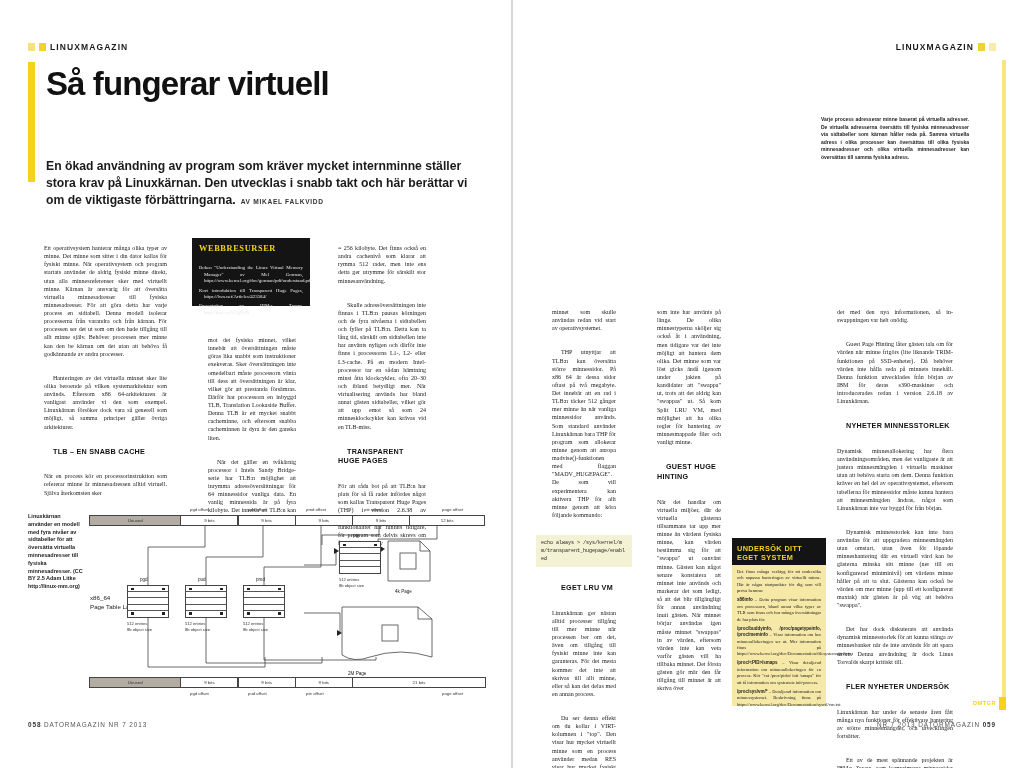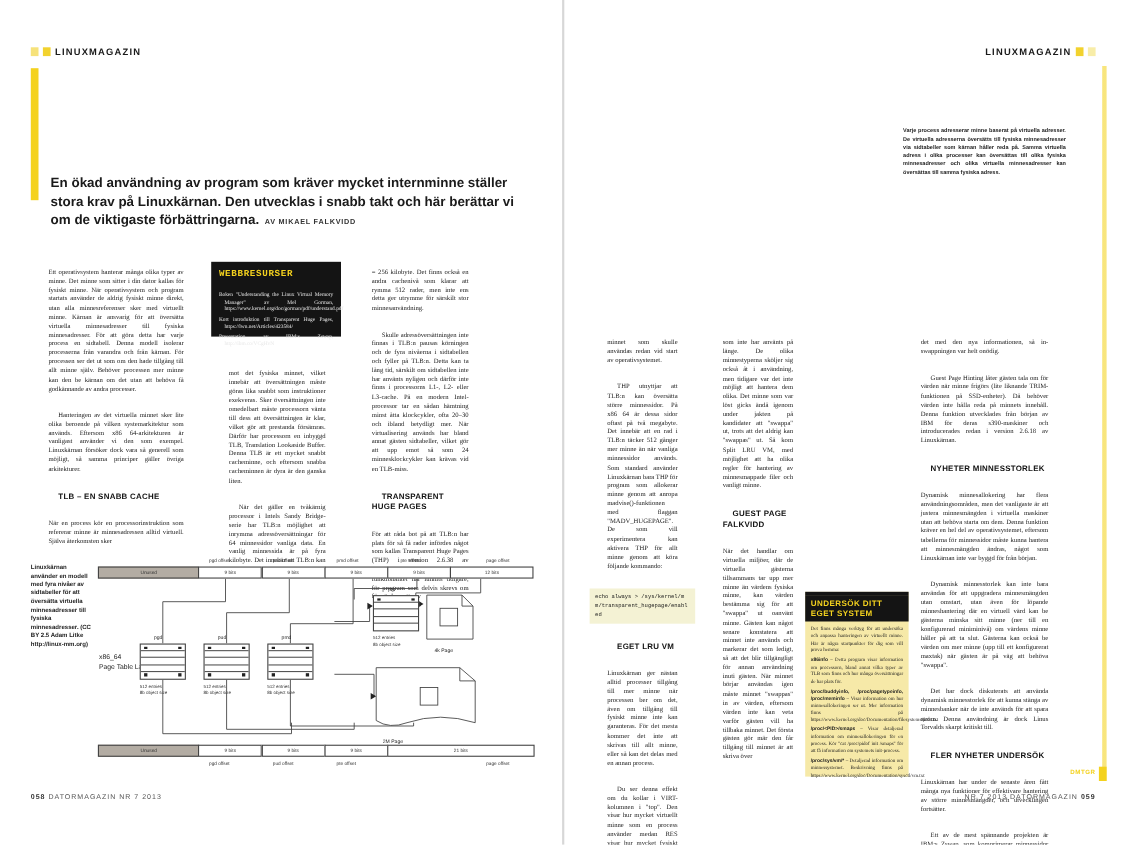--- a/index.html
+++ b/index.html
@@ -78,21 +78,21 @@
     font-weight: 700; font-size: 7.2px; letter-spacing: .25px;
     color: #111; margin: 7px 0 2px 0; text-indent: 0; text-align: left;
   }
 
   
   .blackbox {
     position: absolute; left: 192px; top: 238px; width: 118px; height: 68px;
     background: #141414; color: #e8e8e8; padding: 6px 7px 5px 7px;
   }
   .blackbox h4 {
-    font-family: Liberation Mono, monospace;
+    font-family: Liberation Serif, serif;
     color: #f4d21e; font-size: 8.4px; font-weight: 700; letter-spacing: .6px;
     margin-bottom: 12px;
   }
   .blackbox ul { list-style: none; }
   .blackbox li {
     font-size: 4.9px; line-height: 1.36; margin-bottom: 2.5px;
     text-align: justify; padding-left: 5px; text-indent: -5px;
   }
 
   
@@ -208,20 +208,21 @@
 
     <div class="runhead runhead-left">
       <span class="sq sq-a"></span>
         <span class="sq sq-b"></span>
         <span>LINUXMAGAZIN</span>
     </div>
 
     <div class="yellow-bar-v"></div>
 
     <div class="headline">
+      <span>Så fungerar virtuell</span>
     </div>
 
     <div class="deck">
       <span>En ökad användning av program som kräver mycket internminne ställer stora krav på Linuxkärnan. Den utvecklas i snabb takt och här berättar vi om de viktigaste förbättringarna.</span><span class="byline">AV MIKAEL FALKVIDD</span>
     </div>
 
     <div class="col" style="left:28px; top:228px; width:155px;">
       <p class="first">Ett operativsystem hanterar många olika typer av minne. Det minne som sitter i din dator kallas för fysiskt minne. När operativsystem och program startats använder de aldrig fysiskt minne direkt, utan alla minnesreferenser sker med virtuellt minne. Kärnan är ansvarig för att översätta virtuella minnesadresser till fysiska minnesadresser. För att göra detta har varje process en sidtabell. Denna modell isolerar processerna från varandra och från kärnan. För processen ser det ut som om den hade tillgång till allt minne själv. Behöver processen mer minne kan den be kärnan om det utan att behöva få godkännande av andra processer.</p>
       <p>Hanteringen av det virtuella minnet sker lite olika beroende på vilken systemarkitektur som används. Eftersom x86 64-arkitekturen är vanligast använder vi den som exempel. Linuxkärnan försöker dock vara så generell som möjligt, så samma principer gäller övriga arkitekturer.</p>
       <p class="sechead">TLB – EN SNABB CACHE</p>
@@ -424,21 +425,21 @@
       <p>THP utnyttjar att TLB:n kan översätta större minnessidor. På x86 64 är dessa sidor oftast på två megabyte. Det innebär att en rad i TLB:n täcker 512 gånger mer minne än när vanliga minnessidor används. Som standard använder Linuxkärnan bara THP för program som allokerar minne genom att anropa madvise()-funktionen med flaggan "MADV_HUGEPAGE". De som vill experimentera kan aktivera THP för allt minne genom att köra följande kommando:</p>
       <div class="code">echo always &gt; /sys/kernel/mm/transparent_hugepage/enabled</div>
       <p class="sechead">EGET LRU VM</p>
       <p class="first">Linuxkärnan ger nästan alltid processer tillgång till mer minne när processen ber om det, även om tillgång till fysiskt minne inte kan garanteras. För det mesta kommer det inte att skrivas till allt minne, eller så kan det delas med en annan process.</p>
       <p>Du ser denna effekt om du kollar i VIRT-kolumnen i "top". Den visar hur mycket virtuellt minne som en process använder medan RES visar hur mycket fysiskt minne som används. Skulle det fysiska minnet ta slut kommer kärnan att börja skriva ut minnessidor till hårddisken. Detta kallas för att "swappa" och frigör fysiskt minne som kan användas för andra virtuella minnessidor. Det är viktigt att lokalisera vilka minnessidor som är lämpligast att "swappa", eftersom det kommer att ta lång tid att hämta in minnessidan från hårddisken när sidan åter behövs.</p>
       <p>Med version 2.6.28 av Linuxkärnan introducerade något som kallas för Split LRU VM. Tidigare användes en enda lista för minnesmappade filer, "vanligt" minne och minnessidor som är låsta (in minne som inte kan swappas ut). Listan försöker hålla reda på vilka sidor</p>
     </div>
 
     <div class="col" style="left:129px; top:292px; width:96px;">
       <p class="first">som inte har använts på länge. De olika minnestyperna sköljer sig också åt i användning, men tidigare var det inte möjligt att hantera dem olika. Det minne som var löst gicks ändå igenom under jakten på kandidater att "swappa" ut, trots att det aldrig kan "swappas" ut. Så kom Split LRU VM, med möjlighet att ha olika regler för hantering av minnesmappade filer och vanligt minne.</p>
-      <p class="sechead">GUEST PAGE FALKVIDD</p>
+      <p class="sechead">GUEST HUGE HINTING</p>
       <p class="first">När det handlar om virtuella miljöer, där de virtuella gästerna tillsammans tar upp mer minne än värdens fysiska minne, kan värden bestämma sig för att "swappa" ut oanvänt minne. Gästen kan något senare konstatera att minnet inte används och markerar det som ledigt, så att det blir tillgängligt för annan användning inuti gästen. När minnet börjar användas igen måste minnet "swappas" in av värden, eftersom värden inte kan veta varför gästen vill ha tillbaka minnet. Det första gästen gör mär den får tillgång till minnet är att skriva över</p>
     </div>
 
     <div class="col" style="left:309px; top:292px; width:148px;">
       <p class="first">det med den nya informationen, så in-swappningen var helt onödig.</p>
       <p>Guest Page Hinting låter gästen tala om för värden när minne frigörs (lite liknande TRIM-funktionen på SSD-enheter). Då behöver värden inte hålla reda på minnets innehåll. Denna funktion utvecklades från början av IBM för deras s390-maskiner och introducerades redan i version 2.6.18 av Linuxkärnan.</p>
       <p class="sechead">NYHETER MINNESSTORLEK</p>
       <p class="first">Dynamisk minnesallokering har flera användningsområden, men det vanligaste är att justera minnesmängden i virtuella maskiner utan att behöva starta om dem. Denna funktion kräver en hel del av operativsystemet, eftersom tabellerna för minnessidor måste kunna hantera att minnesmängden ändras, något som Linuxkärnan inte var byggd för från början.</p>
       <p>Dynamisk minnesstorlek kan inte bara användas för att uppgradera minnesmängden utan omstart, utan även för löpande minneshantering där en virtuell värd kan be gästerna minska sitt minne (ner till en konfigurerad miniminivå) om värdens minne håller på att ta slut. Gästerna kan också be värden om mer minne (upp till ett konfigurerat maxtak) när gästen är på väg att behöva "swappa".</p>
       <p>Det har dock diskuterats att använda dynamisk minnesstorlek för att kunna stänga av minnesbanker när de inte används för att spara ström. Denna användning är dock Linus Torvalds skarpt kritiskt till.</p>

